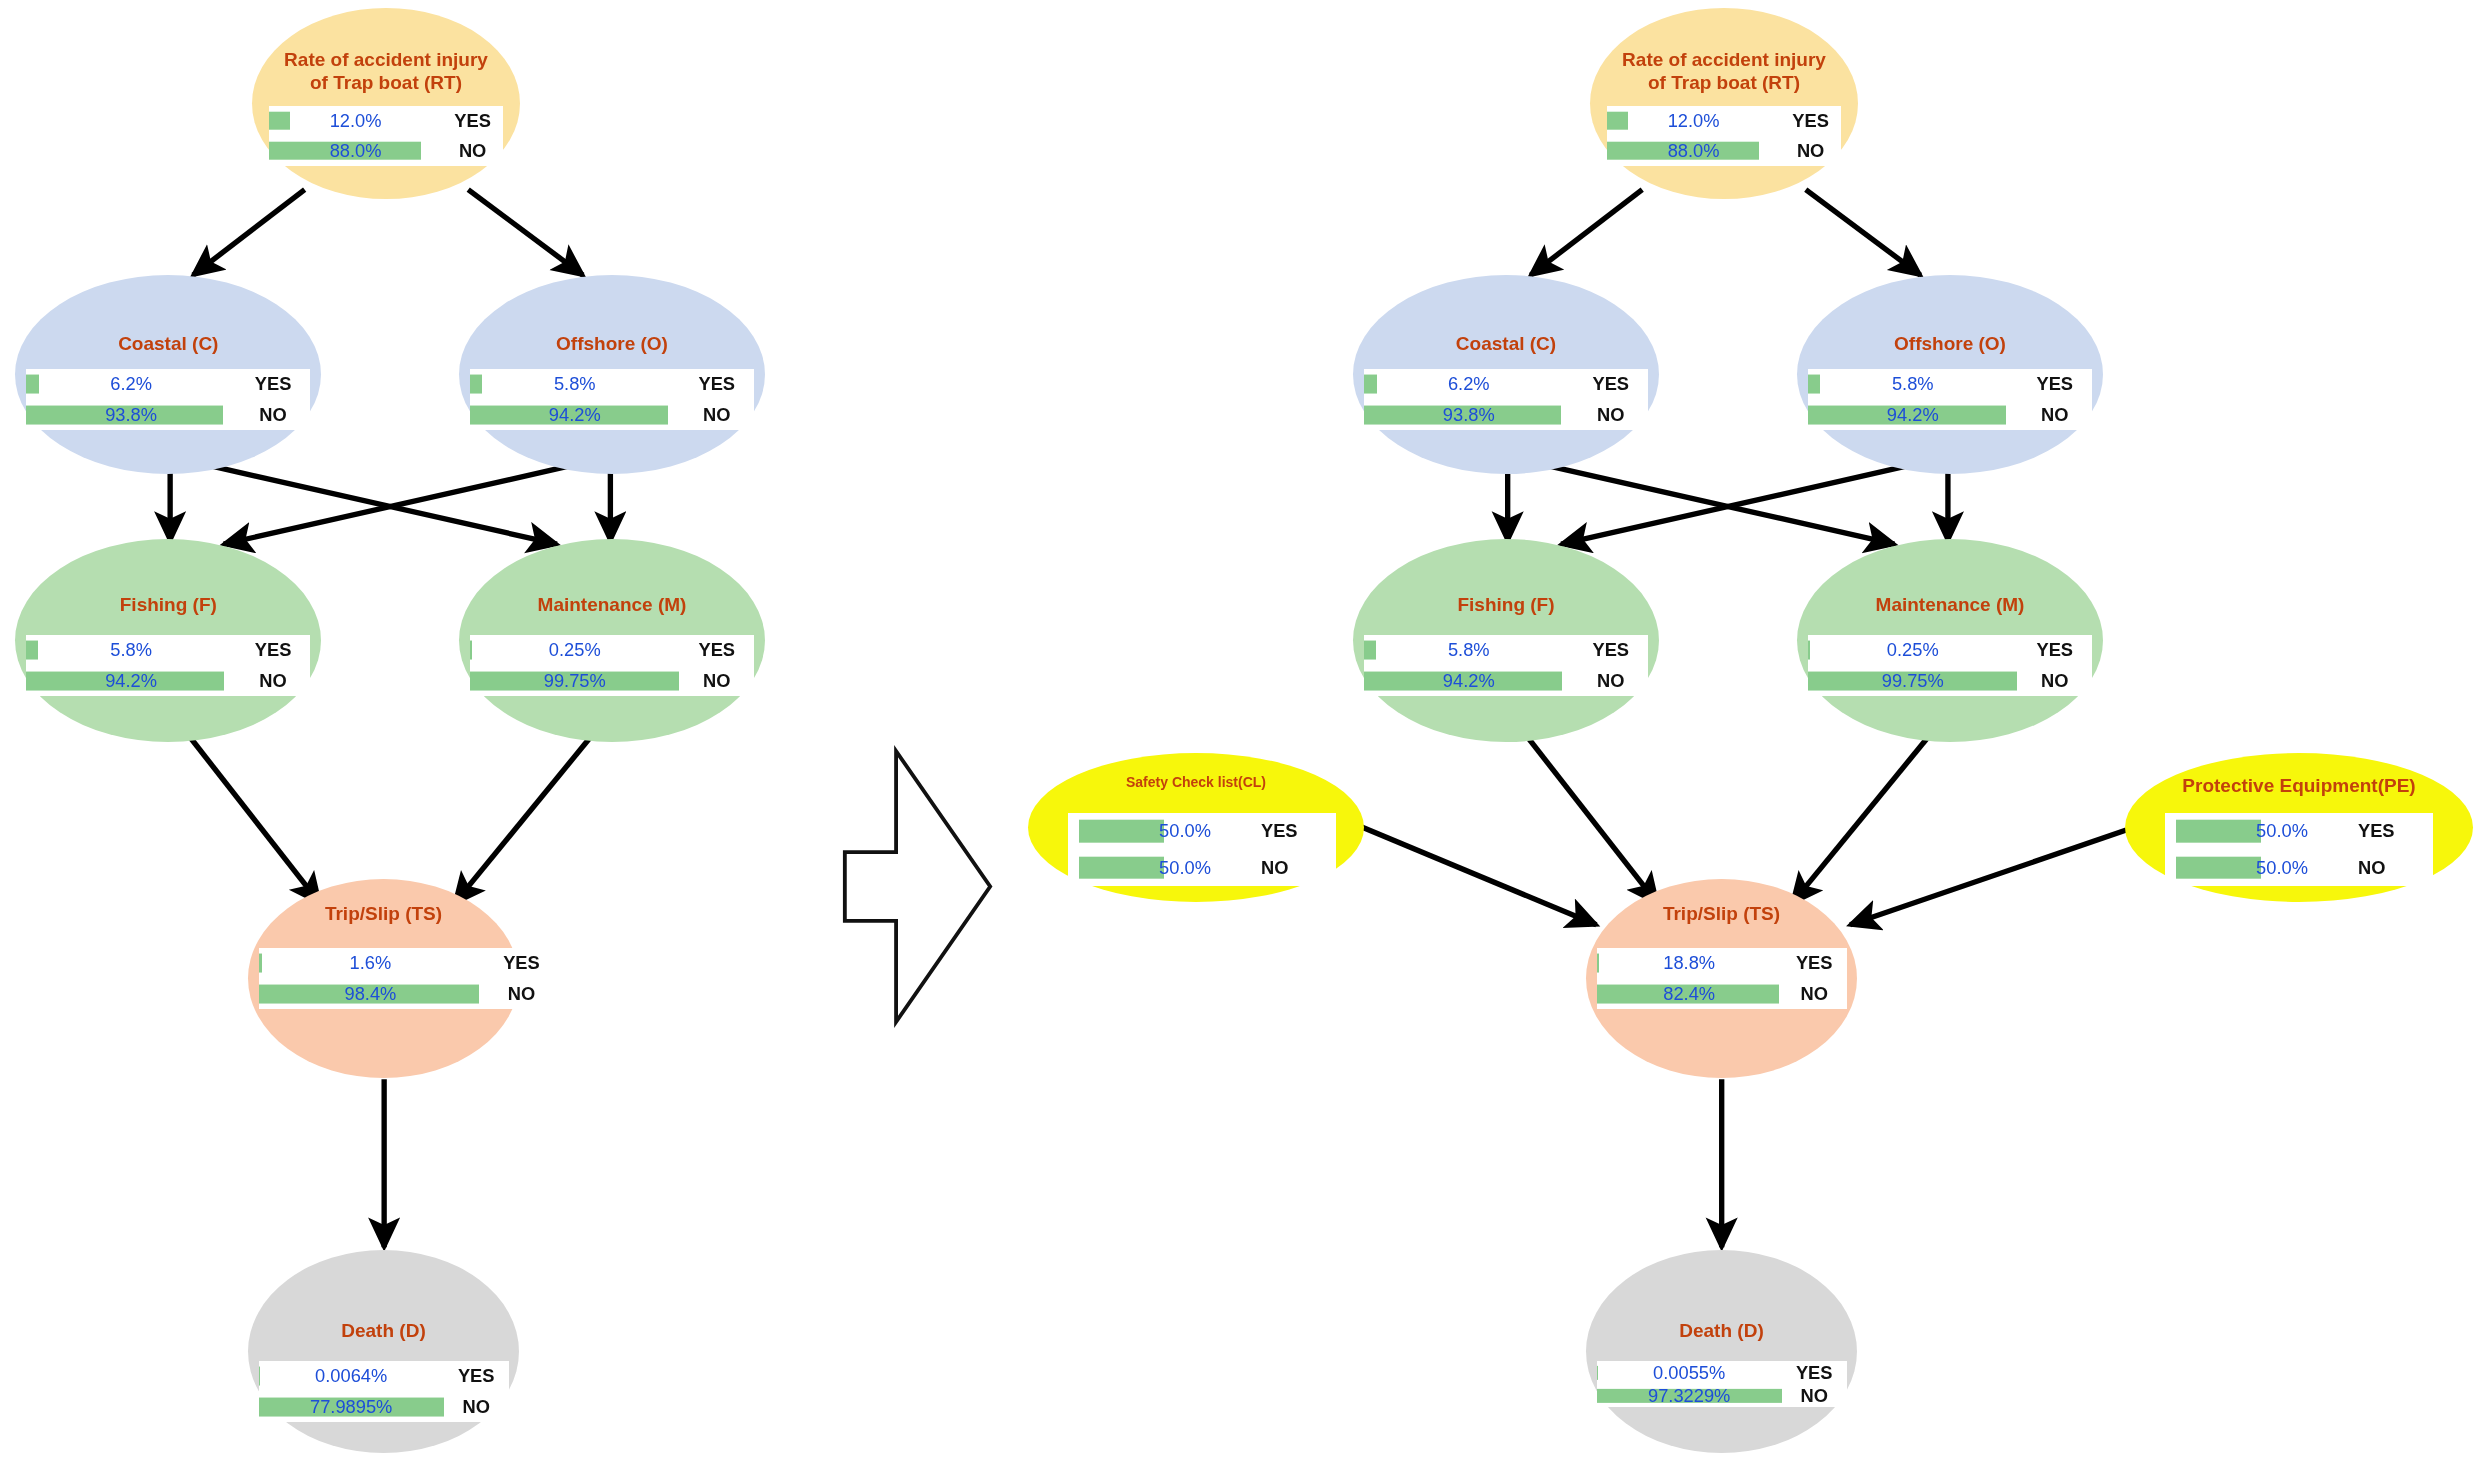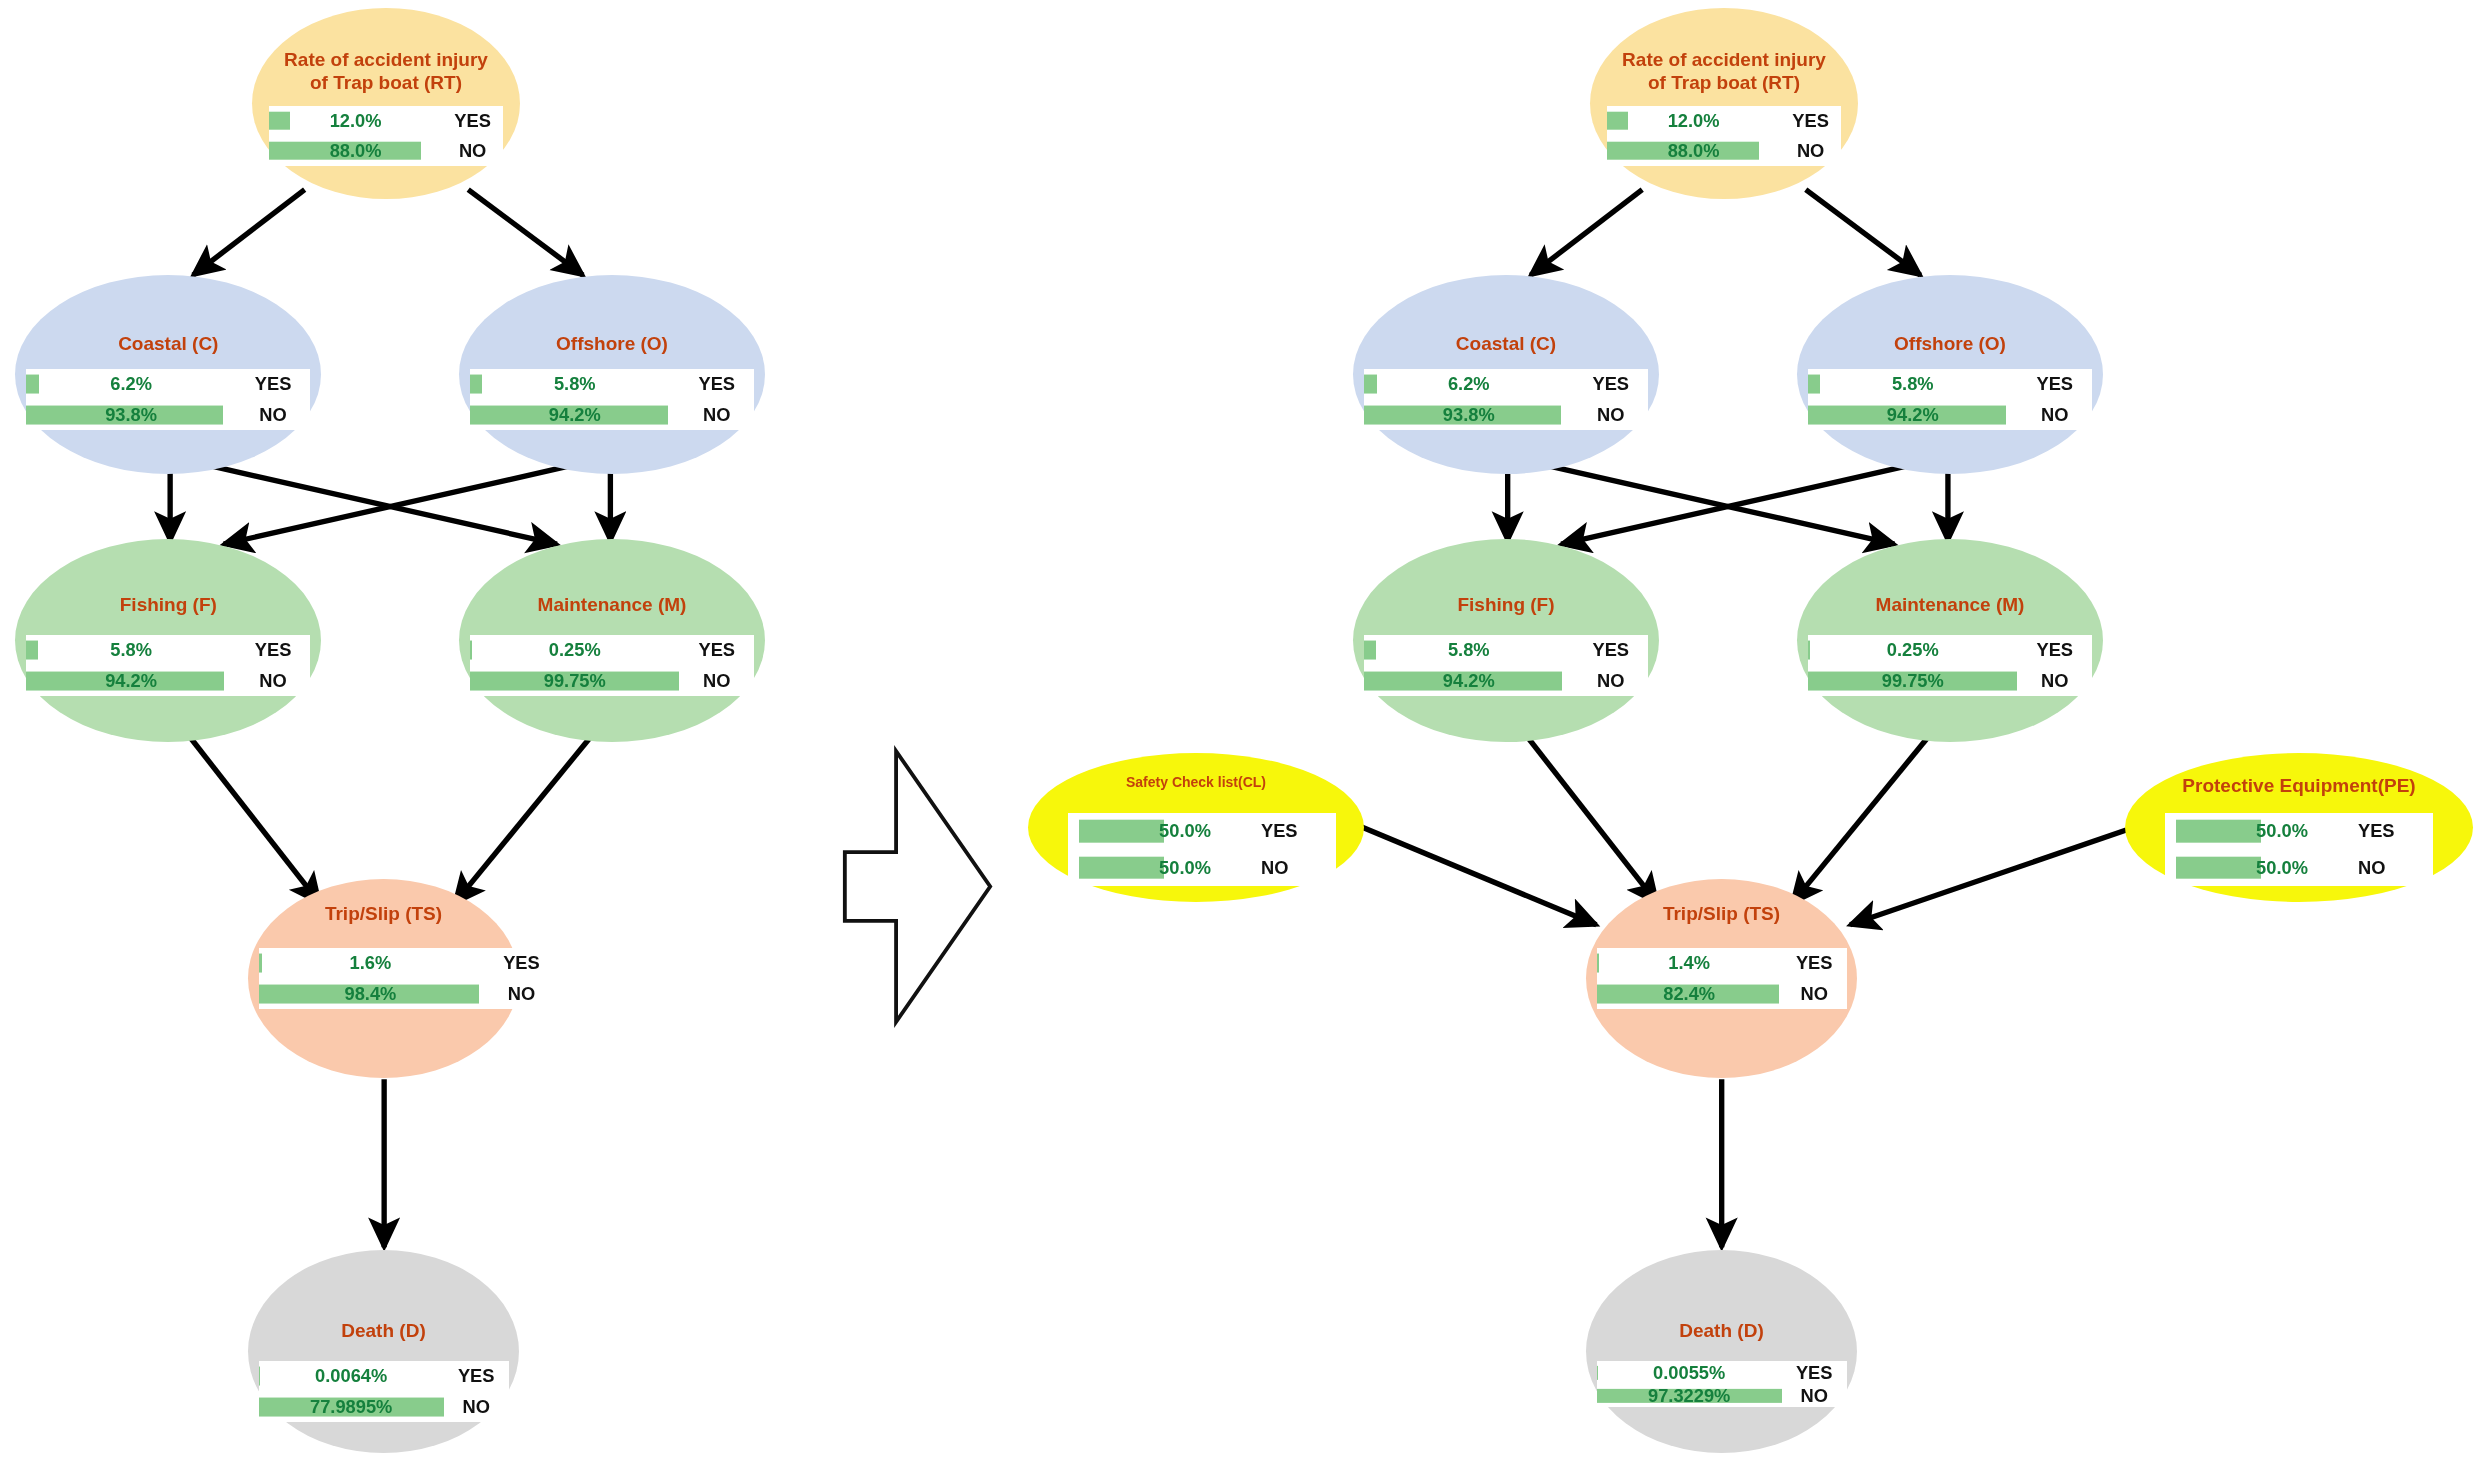--- a/index.html
+++ b/index.html
@@ -13,22 +13,22 @@
   .node{position:absolute;box-sizing:border-box;}
   .ellipse{position:absolute;left:0;top:0;width:100%;height:100%;border-radius:50%;}
   .node-title{position:absolute;left:0;width:100%;text-align:center;font-weight:bold;
               color:#c2410c;line-height:1.22;z-index:3;}
   .panel{position:absolute;background:#ffffff;z-index:2;box-sizing:border-box;
          display:flex;flex-direction:column;justify-content:center;}
   .row{position:relative;display:flex;align-items:center;height:50%;box-sizing:border-box;}
   .barwrap{position:absolute;left:0;top:50%;transform:translateY(-50%);
            height:62%;width:100%;}
   .bar{position:absolute;left:0;top:0;height:100%;background:#88cc8c;}
-  .pct{position:absolute;left:0;width:74%;text-align:center;font-weight:bold;
-       color:#15803d;z-index:2;}
+  .pct{position:absolute;left:0;width:74%;text-align:center;font-weight:normal;
+       color:#1d4ed8;z-index:2;}
   .lbl{position:absolute;right:0;width:26%;text-align:center;font-weight:bold;
        color:#111;z-index:2;}
   
   .panel.split .pct{left:34%;width:34%;text-align:left;}
   .panel.split .lbl{right:0;width:28%;text-align:left;}
   .panel.split .barwrap{width:32%;left:4%;}
   .panel.split .bar{width:100%;}
 
   .arrow-shape{position:absolute;}
 </style>
@@ -387,21 +387,21 @@
       <div class="node" style="left: 1586px; top: 879px; width: 271px; height: 199px;">
         <div class="ellipse" style="background: rgb(250, 201, 172);"></div>
         <div class="node-title" style="top: 23px; font-size: 19px;">
           <div>Trip/Slip (TS)</div>
         </div>
         <div class="panel" style="left: 10.7px; top: 69px; width: 250px; height: 61px;">
           <div class="row" style="font-size: 18.3px;">
             <div class="barwrap">
               <div class="bar" style="width: 1.036%;"></div>
             </div>
-            <div class="pct">1.4%</div>
+            <div class="pct">18.8%</div>
             <div class="lbl">YES</div>
           </div>
           <div class="row" style="font-size: 18.3px;">
             <div class="barwrap">
               <div class="bar" style="width: 72.964%;"></div>
             </div>
             <div class="pct">82.4%</div>
             <div class="lbl">NO</div>
           </div>
         </div>

